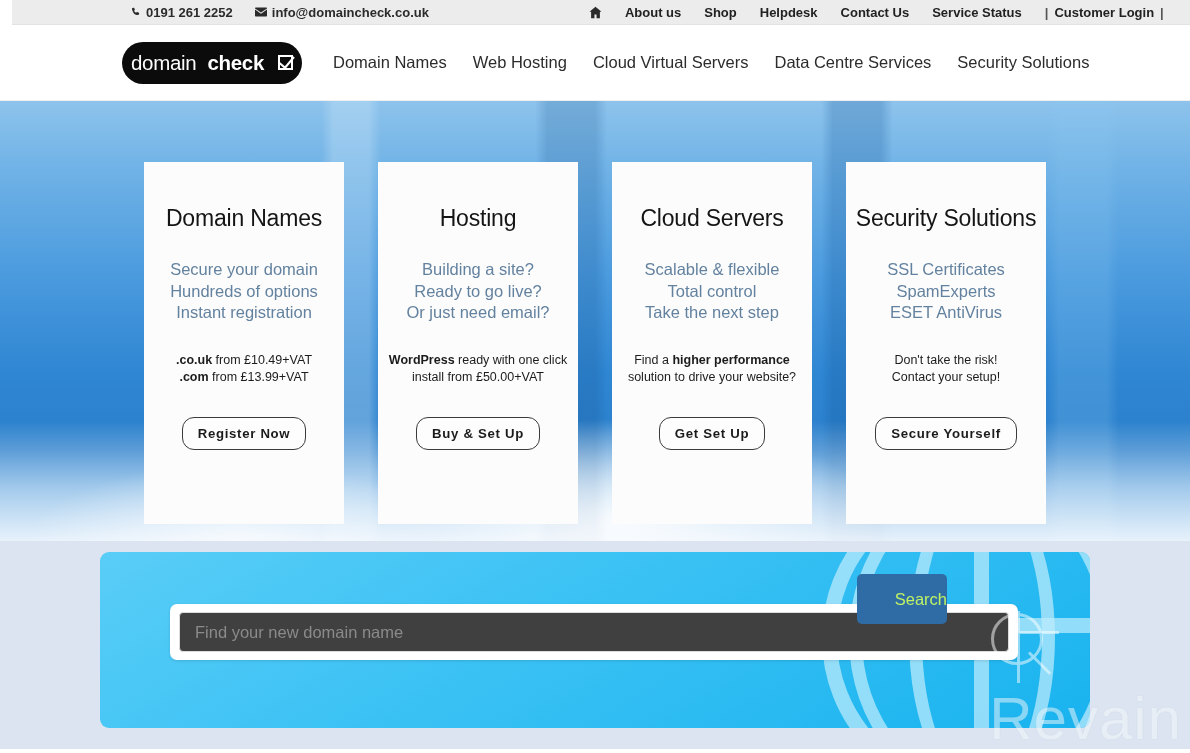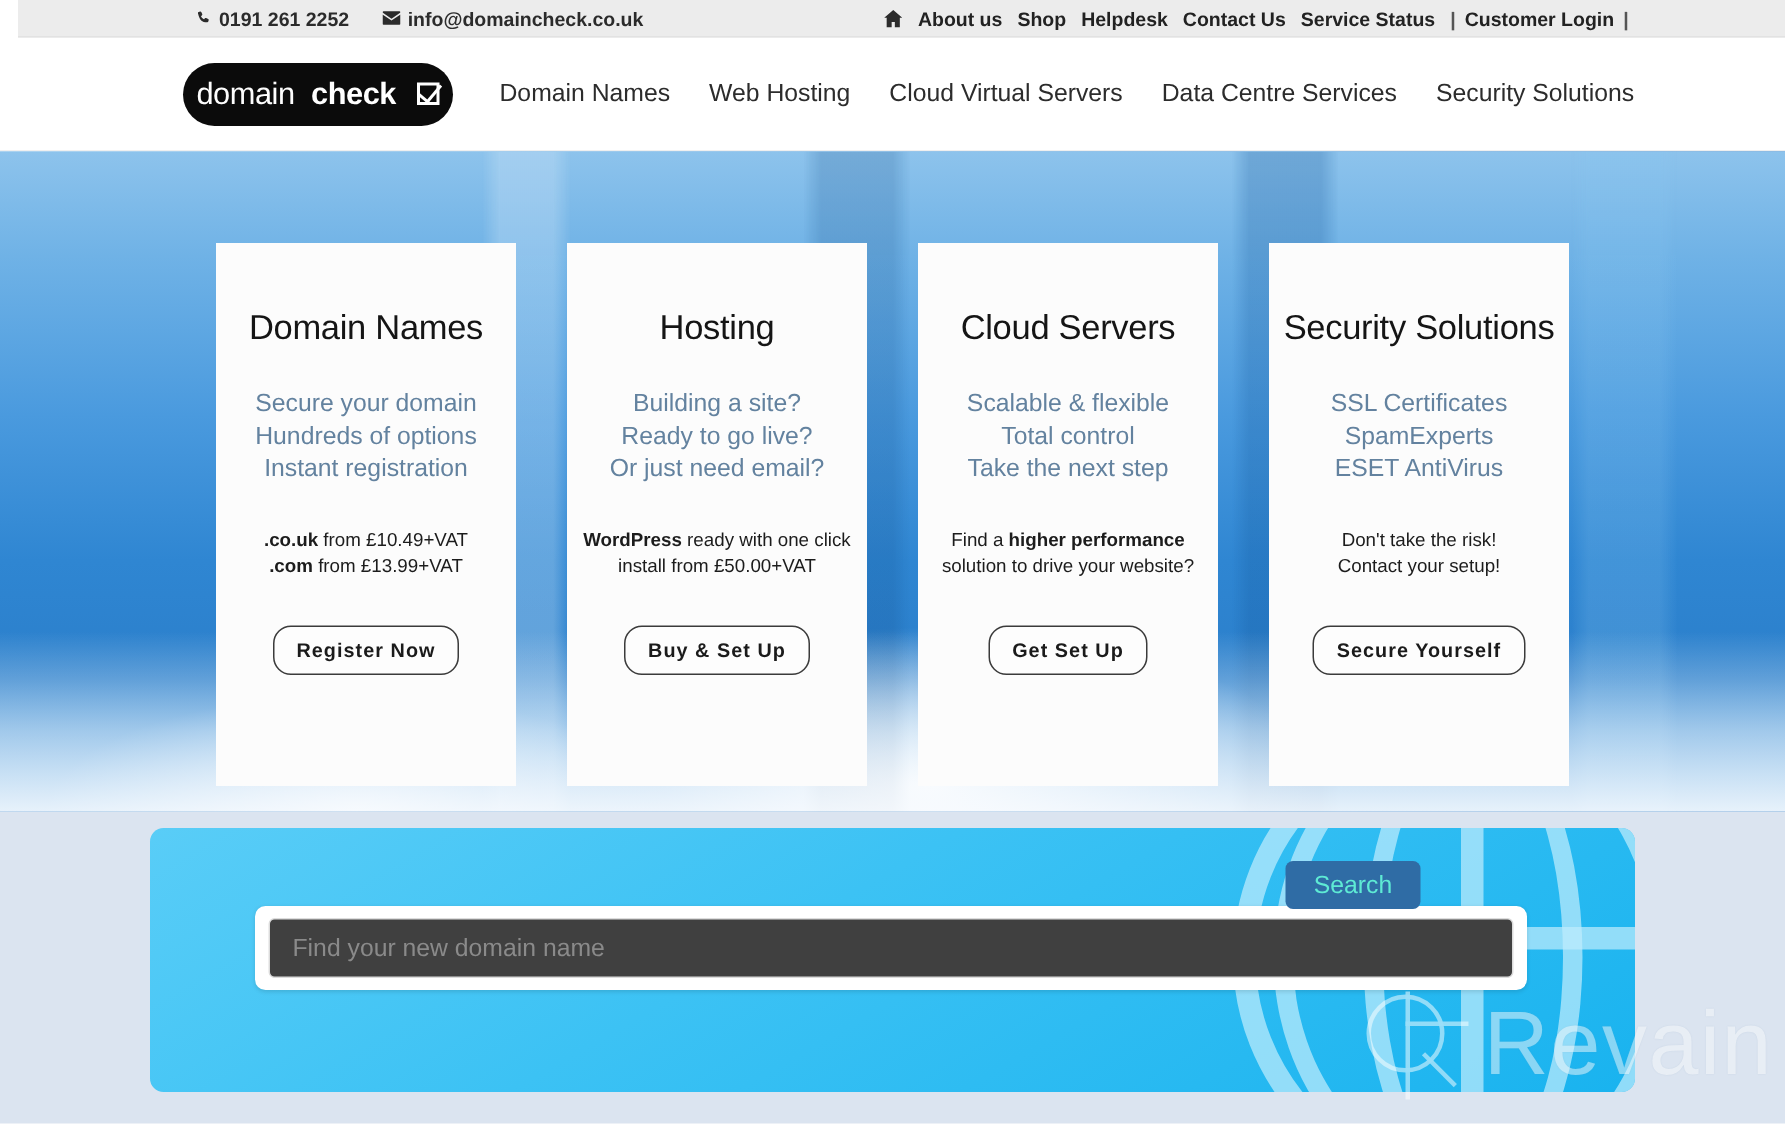--- a/index.html
+++ b/index.html
@@ -22,21 +22,21 @@
     align-items: center;
     font-size: 13px;
     font-weight: bold;
     color: #2b2b2b;
     margin-left: 12px;
   }
   .topbar-left { display: flex; align-items: center; margin-left: 118px; gap: 22px; }
   .tb-item { display: flex; align-items: center; gap: 5px; white-space: nowrap; }
   .tb-item a, .topbar a { color: #2b2b2b; text-decoration: none; }
   .topbar-right {
-    display: flex; align-items: center; gap: 10px;
+    display: flex; align-items: center; gap: 23px;
     margin-left: 160px;
     white-space: nowrap;
   }
   .topbar-right .nav-link { color: #222; text-decoration: none; }
   .sep { color: #555; font-weight: bold; }
   .icon-phone, .icon-mail, .icon-home { display: inline-block; line-height: 1; color: #2b2b2b; }
   .icon-phone svg, .icon-mail svg, .icon-home svg { display: block; }
 
   
   .header {
@@ -196,34 +196,36 @@
     background: #404040;
     font-size: 16.5px; color: #8a8a8a;
     padding: 0 15px;
     outline: none;
     font-family: "Liberation Sans", sans-serif;
   }
   .search-input::placeholder { color: #8a8a8a; opacity: 1; }
   .search-btn {
     position: absolute; left: 757px; top: 22px;
     background: #2f6ca5;
-    color: #5eead4;
+    color: #bef264;
     border: none; border-radius: 5px;
-    width: 90px; height: 32px;
+    width: 90px; height: 50px;
     font-size: 16.5px;
     cursor: pointer;
     font-family: "Liberation Sans", sans-serif;
+    text-align: right;
   }
 
   
   .watermark {
-    position: absolute; right: 8px; bottom: 20px;
-    display: flex; align-items: center; gap: 6px;
+    position: absolute; right: 8px; bottom: 4px;
+    display: flex; gap: 6px;
     pointer-events: none;
     opacity: 0.55;
+    flex-direction: column;
   }
   .wm-logo {
     width: 74px; height: 74px; position: relative;
   }
   .wm-logo .wm-circle {
     position: absolute; left: 2px; top: 4px;
     width: 52px; height: 52px; border-radius: 50%;
     border: 3px solid rgba(255,255,255,0.92);
   }
   .wm-logo .wm-handle {

